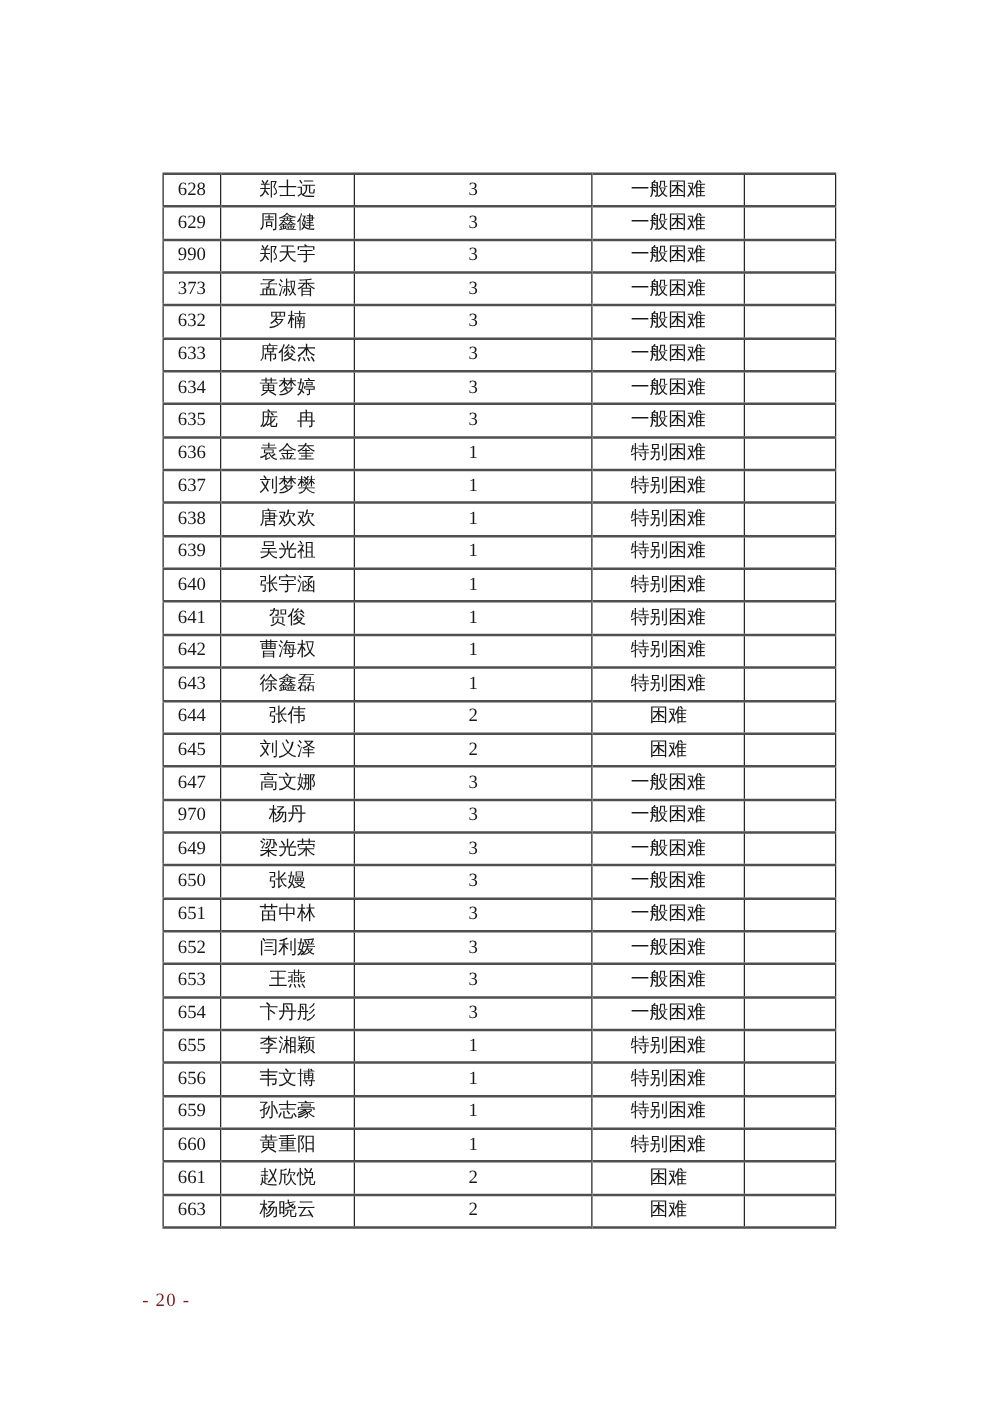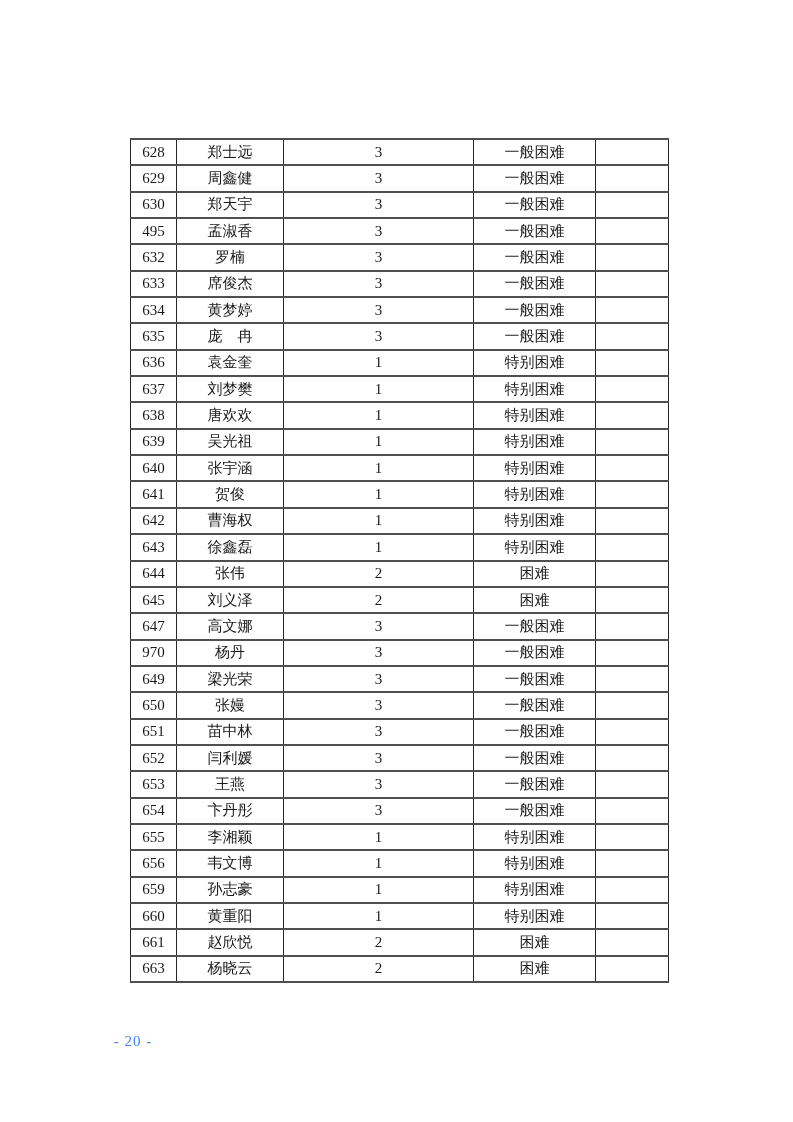--- a/index.html
+++ b/index.html
@@ -35,21 +35,21 @@
     white-space: nowrap;
   }
   .pagenum {
     position: absolute;
     left: 100px;
     top: 1033px;
     width: 66px;
     text-align: center;
     font-size: 15px;
     letter-spacing: 1px;
-    color: #3b82f6;
+    color: #7f1d1d;
   }
 </style>
 </head>
 <body>
 
 <div class="page">
   <table class="roster">
     <colgroup>
       <col style="width:46px">
       <col style="width:107px">
@@ -66,28 +66,28 @@
           <td></td>
         </tr>
         <tr>
           <td>629</td>
           <td>周鑫健</td>
           <td>3</td>
           <td>一般困难</td>
           <td></td>
         </tr>
         <tr>
-          <td>630</td>
+          <td>990</td>
           <td>郑天宇</td>
           <td>3</td>
           <td>一般困难</td>
           <td></td>
         </tr>
         <tr>
-          <td>495</td>
+          <td>373</td>
           <td>孟淑香</td>
           <td>3</td>
           <td>一般困难</td>
           <td></td>
         </tr>
         <tr>
           <td>632</td>
           <td>罗楠</td>
           <td>3</td>
           <td>一般困难</td>

